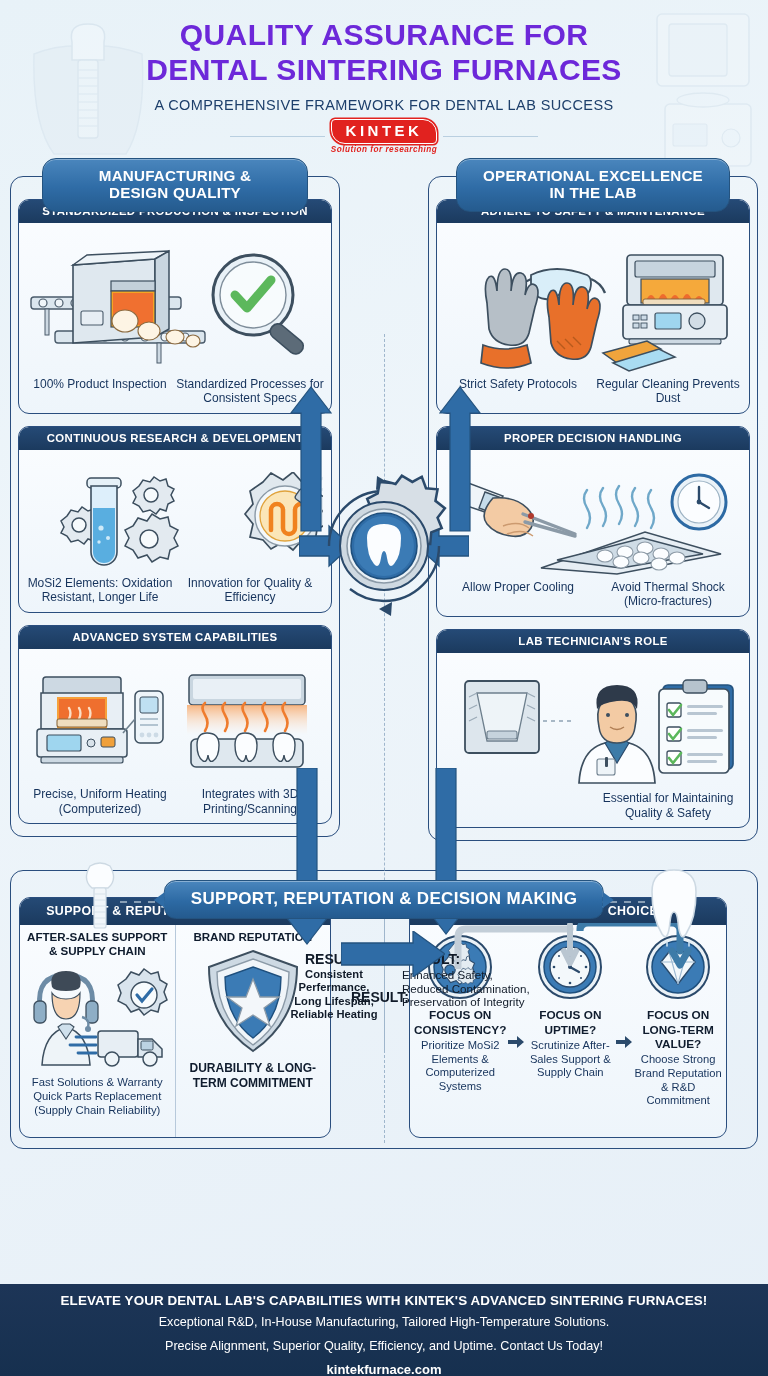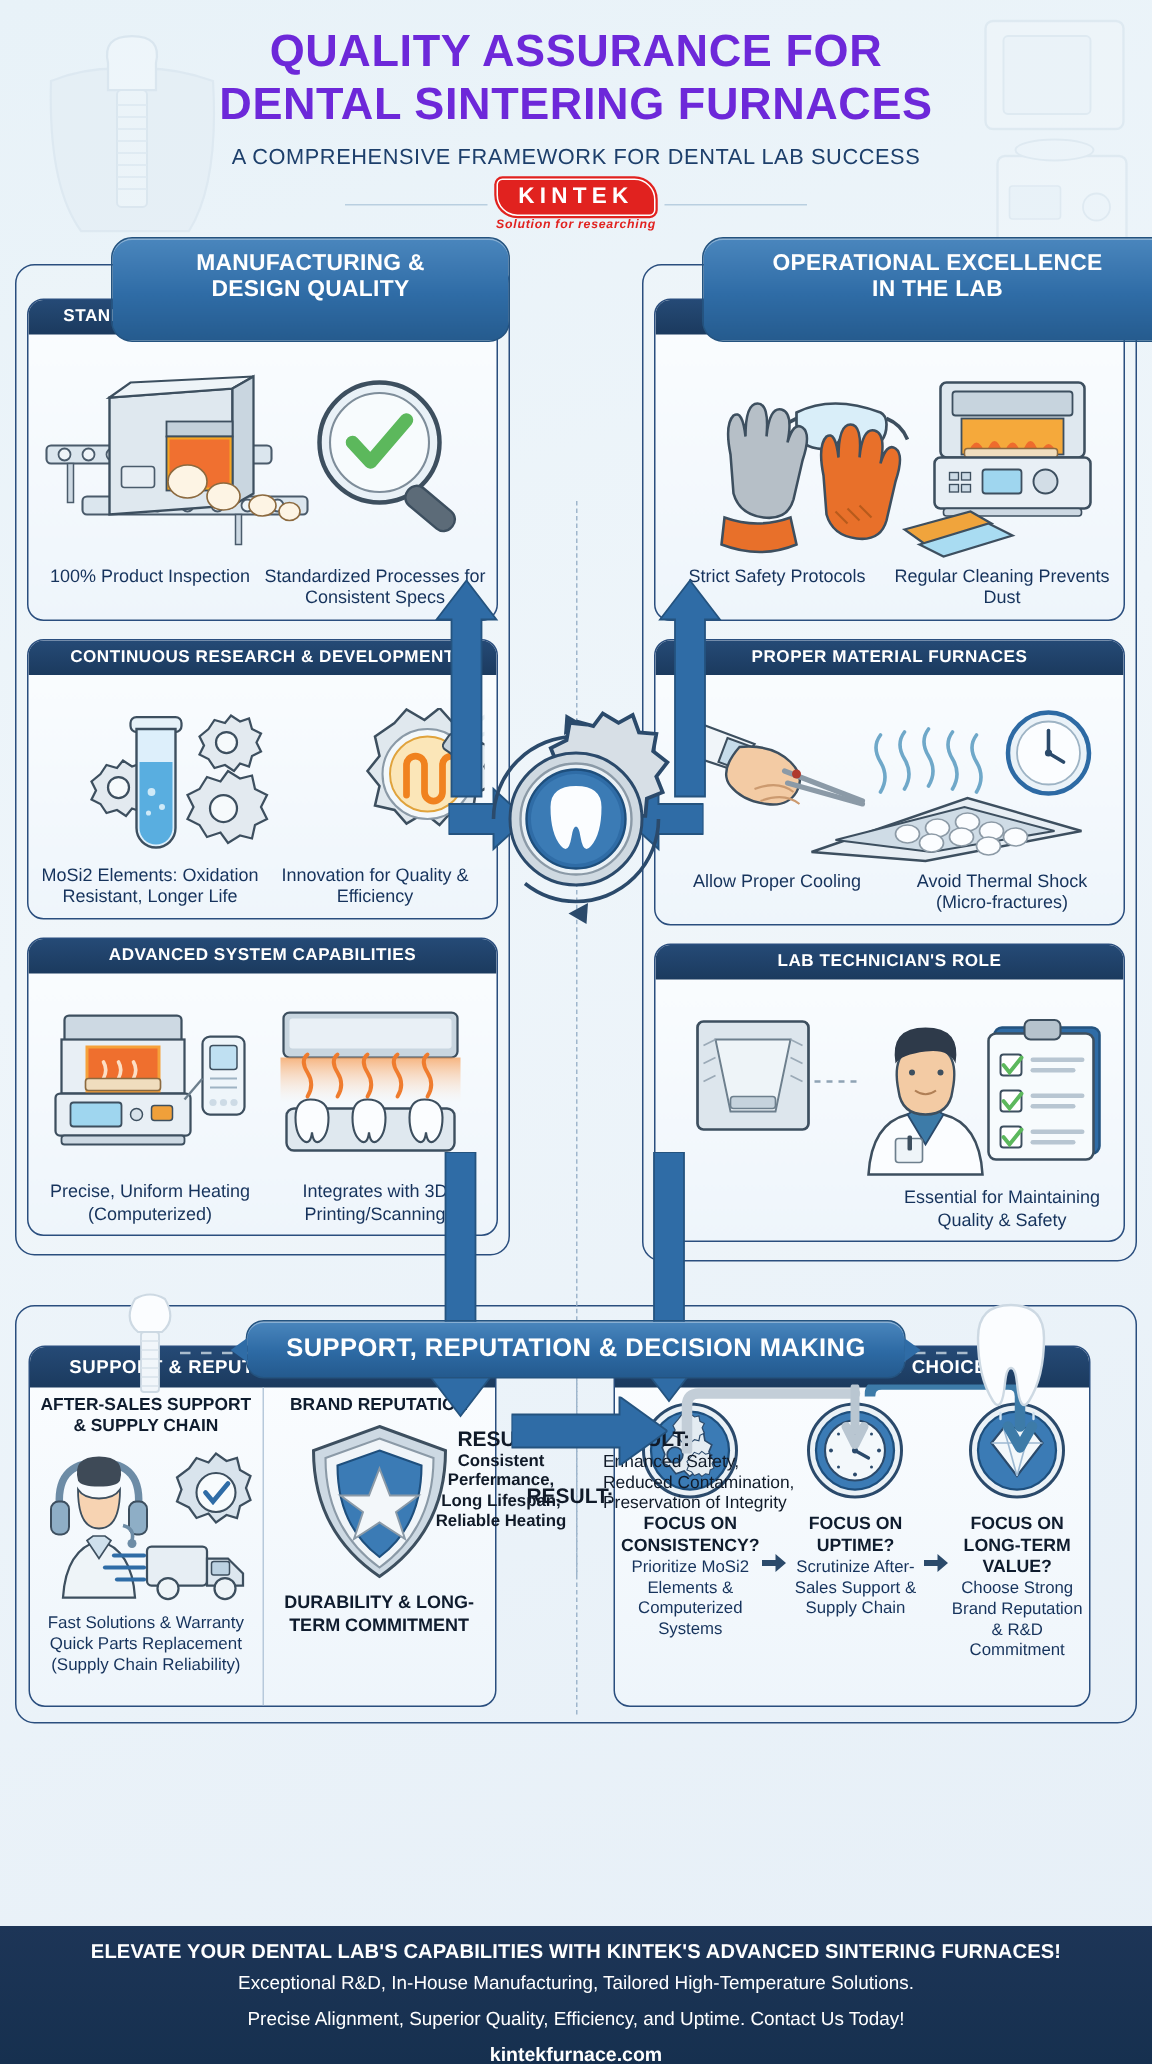--- a/index.html
+++ b/index.html
@@ -57,26 +57,25 @@
     border: 1.6px solid #2a4e7e; border-radius: 13px;
     padding: 22px 7px 10px; margin-top: 18px;
     background: rgba(255,255,255,0.12);
   }
   .col-banner {
     position: absolute; left: 50%; transform: translateX(-50%);
     top: 0; width: 266px;
     background: linear-gradient(180deg, #4a86bd 0%, #2f6ca6 55%, #255b8e 100%);
     border: 1.5px solid #24537f; border-radius: 14px;
     color: #fff; font-weight: bold; font-size: 15.2px;
-    text-align: center; padding: 8px 6px 25px; line-height: 1.16;
+    text-align: center; padding: 8px 6px 9px; line-height: 1.16;
     letter-spacing: .2px; z-index: 4;
     box-shadow: inset 0 1px 0 rgba(255,255,255,.35);
-    margin-left: 32px;
-  }
-  .col.right .col-banner { width: 314px; }
+  }
+  .col.right .col-banner { width: 274px; }
 
   .card {
     background: linear-gradient(180deg,#fbfdff 0%, #eef5fb 100%);
     border: 1.4px solid #2a4e7e; border-radius: 11px;
     overflow: hidden; margin-bottom: 12px; position: relative;
   }
   .card:last-child { margin-bottom: 2px; }
   .card-head {
     background: linear-gradient(180deg,#254a76 0%,#1b3a5e 100%);
     color: #fff; font-weight: bold; font-size: 11.4px;
@@ -431,21 +430,21 @@
             </svg>
           </div>
           <div class="captions">
             <div class="cap">Strict Safety Protocols</div>
             <div class="cap">Regular Cleaning Prevents Dust</div>
           </div>
         </div>
       </div>
 
       <div class="card r2">
-        <div class="card-head">PROPER MATERIAL FURNACES</div>
+        <div class="card-head">PROPER DECISION HANDLING</div>
         <div class="card-body">
           <div class="art">
             <svg width="296" height="104" viewBox="0 0 296 104">
               <path d="M10 6 L58 24 L46 42 L10 30 Z" fill="#f0f5f9" stroke="#3d4f5f" stroke-width="1.5"></path>
               <path d="M40 20 L62 28 L56 44 L34 36 Z" fill="#c6dcea" stroke="#3d4f5f" stroke-width="1.4"></path>
               <path d="M48 26 q22 -2 34 10 q10 10 4 20 q-6 10 -20 8 q-16 -2 -24 -12 q-8 -10 6 -26 Z" fill="#f3cba4" stroke="#3d4f5f" stroke-width="1.6"></path>
               <path d="M58 54 q16 -6 26 2" fill="none" stroke="#cc9a6f" stroke-width="1.4"></path>
               <path d="M62 62 q16 -6 26 2" fill="none" stroke="#cc9a6f" stroke-width="1.4"></path>
               <path d="M78 42 L130 62" fill="none" stroke="#8b9aa7" stroke-width="3.4" stroke-linecap="round"></path>
               <path d="M80 50 L130 64" fill="none" stroke="#8b9aa7" stroke-width="3.4" stroke-linecap="round"></path>

